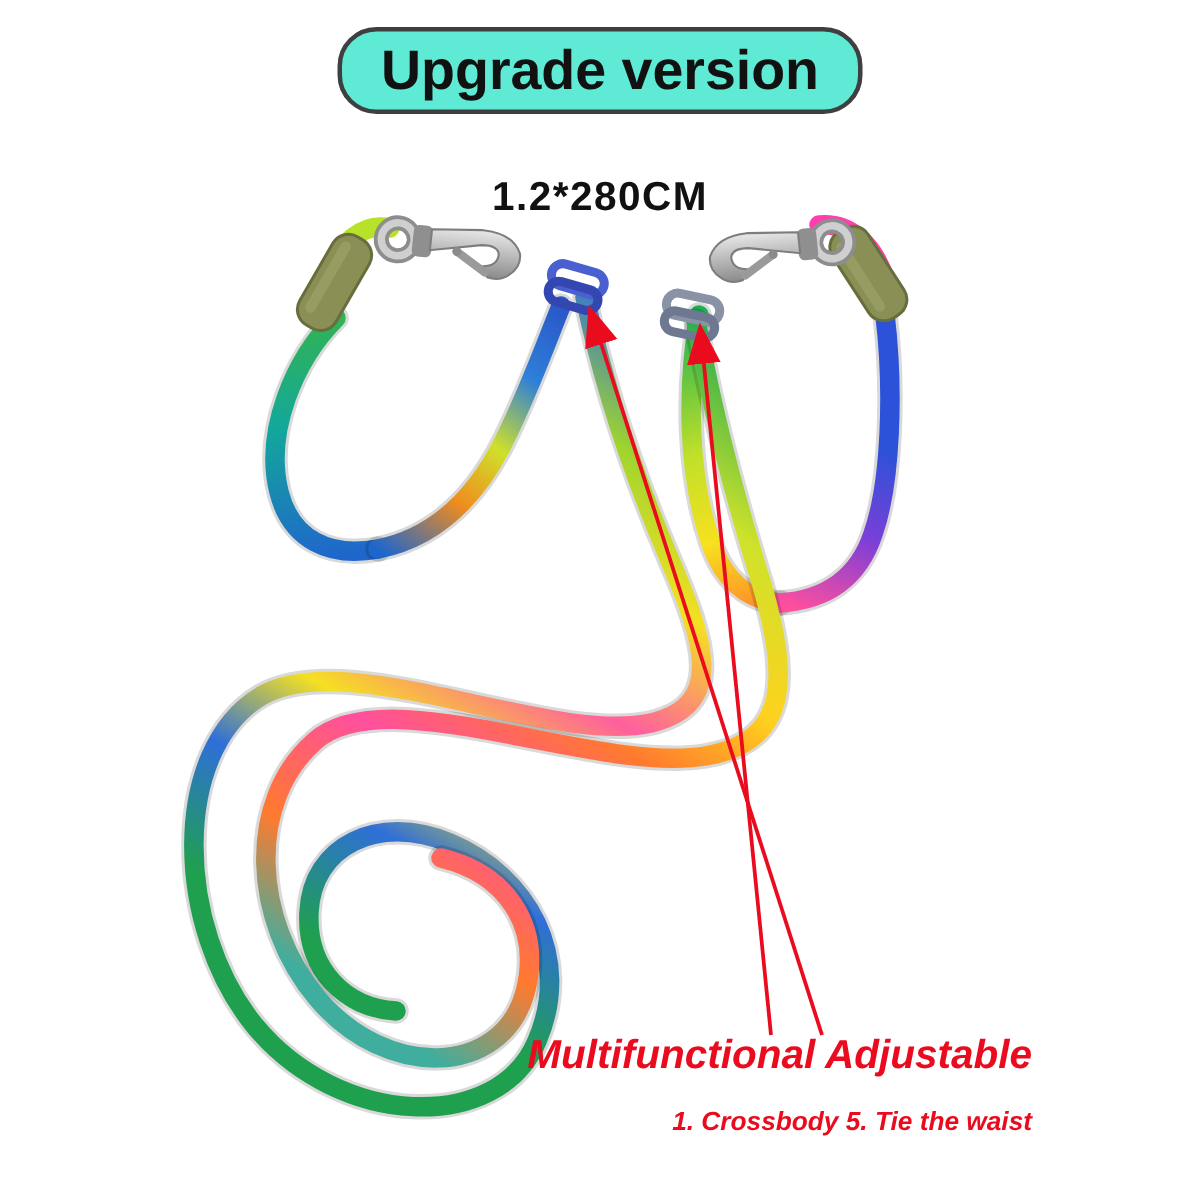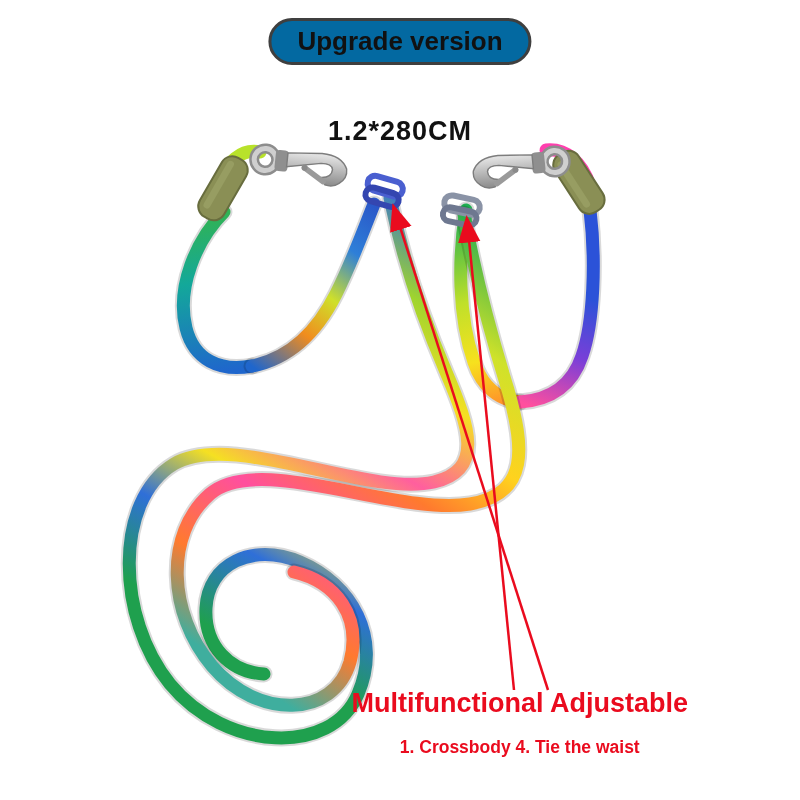--- a/index.html
+++ b/index.html
@@ -6,33 +6,34 @@
   body{
     width:800px;height:800px;position:relative;overflow:hidden;
     background:#ffffff;
     font-family:"Liberation Sans", sans-serif;
   }
   .stage{position:absolute;inset:0;}
   svg.art{position:absolute;left:0;top:0;}
   .badge{
     position:absolute;top:18px;left:50%;transform:translateX(-50%);
     border:3px solid #3f3f3f;border-radius:26px;
-    padding:5px 26px;background:#0369a1;
-    font-size:26px;font-weight:bold;color:#111111;white-space:nowrap;
+    padding:5px 26px;background:#5eead4;
+    font-size:37px;font-weight:bold;color:#111111;white-space:nowrap;
     z-index:5;
   }
   .size-label{
     position:absolute;top:84px;left:0;width:100%;text-align:center;
     font-size:27px;font-weight:bold;color:#111111;letter-spacing:1px;
     z-index:5;
     margin-top:32px;
   }
   .annotations{
-    position:absolute;right:112px;top:688px;text-align:center;z-index:6;
+    position:absolute;right:112px;top:688px;text-align:right;z-index:6;
     color:#ea0b1e;
+    font-style:italic;
   }
   .annotations .title{
     font-size:27px;font-weight:bold;white-space:nowrap;margin:0 0 14px 0;
   }
   .annotations .sub{
     font-size:17.5px;font-weight:bold;white-space:nowrap;line-height:1.6;margin:0;
   }
 </style>
 </head>
 <body>
@@ -161,16 +162,16 @@
   </svg>
 
   <div class="badge">
     <span>Upgrade version</span>
   </div>
 
   <div class="size-label">1.2*280CM</div>
 
   <div class="annotations">
     <p class="title">Multifunctional Adjustable</p>
-    <p class="sub">1. Crossbody 4. Tie the waist</p>
+    <p class="sub">1. Crossbody 5. Tie the waist</p>
   </div>
 
 </div>
 
 </body></html>

